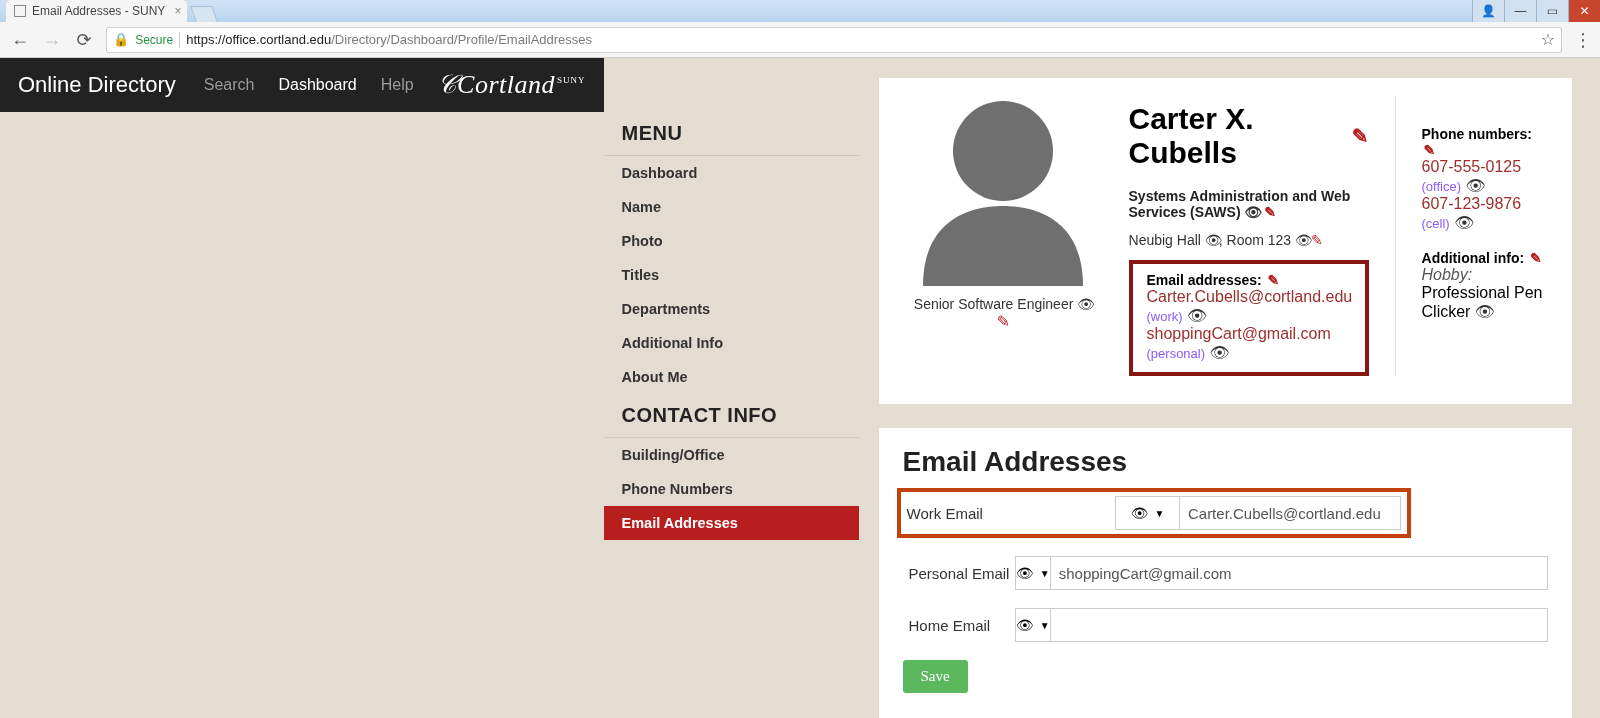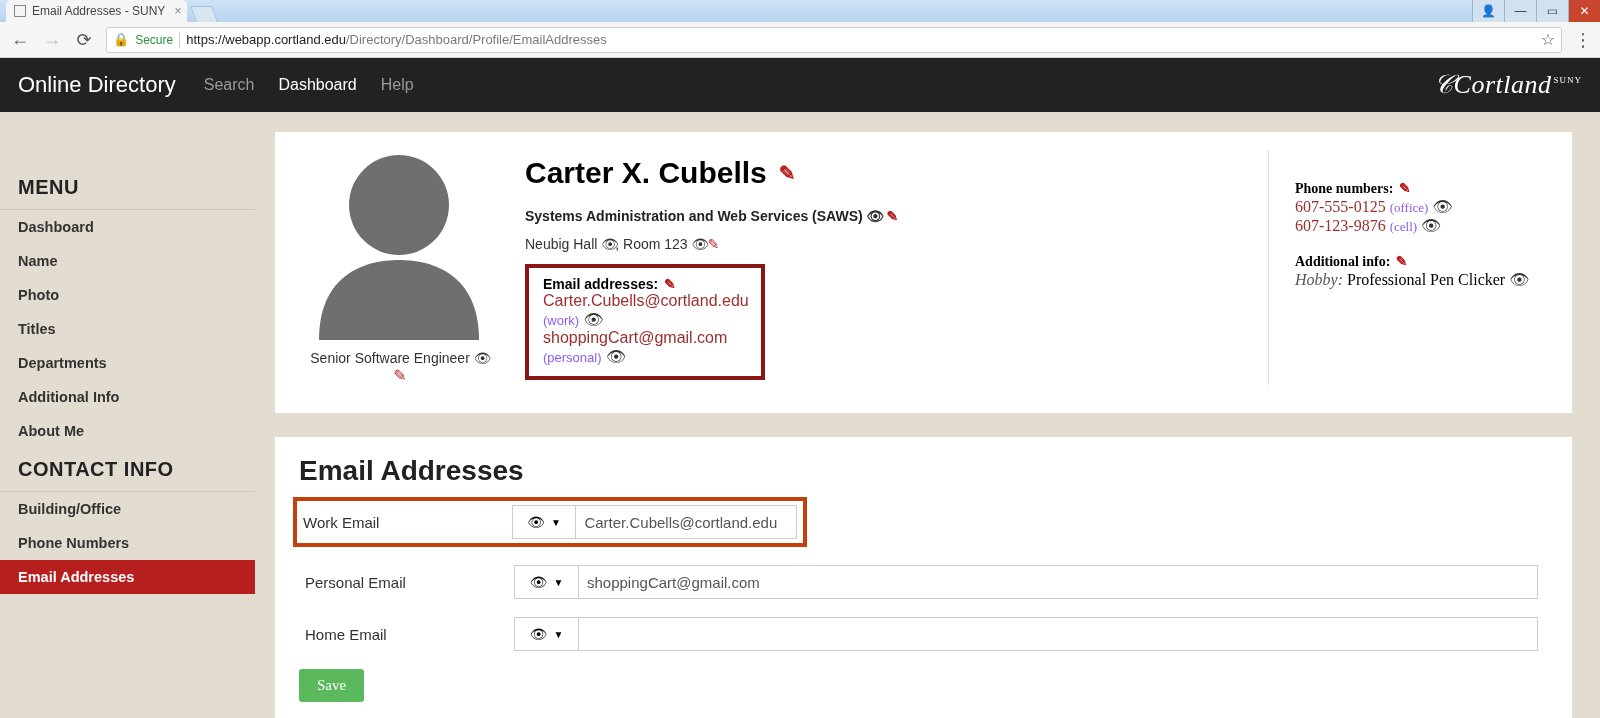--- a/index.html
+++ b/index.html
@@ -20,21 +20,21 @@
   .omnibox { flex:1; height:26px; border:1px solid #ccc; border-radius:3px; background:#fff; display:flex; align-items:center; padding:0 6px; font-size:13px; gap:6px;}
   .lock { color:#28933f; font-weight:bold;}
   .secure { color:#28933f; font-size:12px;}
   .sep { width:1px; height:16px; background:#ccc;}
   .url { color:#222; white-space:nowrap; overflow:hidden;}
   .url .grey { color:#7a7a7a;}
   .star { margin-left:auto; color:#555; font-size:16px;}
   .kebab { color:#555; font-size:18px; width:16px; text-align:center;}
 
   
-  .page { flex:1; display:flex; flex-direction:column; overflow:hidden;}
+  .page { flex:1; display:flex; overflow:hidden;}
   .site-nav { height:54px; background:#222; color:#fff; display:flex; align-items:center; padding:0 18px; gap:24px;}
   .brand { font-size:22px; margin-right:4px;}
   .nav-link { color:#9a9a9a; font-size:16px; cursor:pointer;}
   .nav-link.active { color:#fff; }
   .logo-c { margin-left:auto; font-family:'Georgia',serif; font-style:italic; font-size:26px; letter-spacing:.5px;}
   .logo-c .tiny { font-size:9px; font-style:normal; vertical-align:super; margin-left:2px; letter-spacing:1px;}
 
   .body-row { flex:1; display:flex; overflow:hidden;}
   .sidebar { width:255px; background:#e2ddd0; padding-top:16px; font-family:'Arial Narrow',Arial,sans-serif;margin-top:38px;}
   .sidebar h3 { font-weight:bold; font-size:20px; letter-spacing:.5px; padding:10px 18px 10px; color:#222;}
@@ -52,21 +52,21 @@
 
   .mid-col { flex:1; padding-top:6px;}
   h1.name { font-family:'Arial Narrow',Arial,sans-serif; font-weight:bold; font-size:30px; font-stretch:condensed; display:flex; align-items:center; gap:10px;}
   .subtle { font-size:14px; color:#222; font-weight:bold; margin-top:18px;}
   .line { font-size:14px; color:#333; margin-top:12px;}
   .email-box { border:4px solid #8a1515; padding:8px 14px 10px; margin-top:12px; width:240px;}
   .email-box .hdr { font-weight:bold; font-size:14px;}
   .link { color:#9c2e2e; }
   .paren { color:#8b5cf6; font-size:13px;}
 
-  .right-col { width:280px; border-left:1px solid #ddd; padding-left:26px; padding-top:30px;font-family:Liberation Serif, serif;}
+  .right-col { width:280px; border-left:1px solid #ddd; padding-left:26px; padding-top:30px;}
   .right-col .sect { margin-bottom:18px;}
   .right-col .sect .hdr { font-weight:bold; font-size:14px;}
   .italic { font-style:italic; color:#555;}
 
   .eye-ico { display:inline-block; width:14px; text-align:center; color:#333;}
   .edit-ico { display:inline-block; color:#b71e1e; cursor:pointer; margin-left:2px;}
 
   
   .form-card { background:#fff; margin-top:24px; padding:18px 24px 26px;}
   h2.form-head { font-family:'Arial Narrow',Arial,sans-serif; font-size:28px; font-weight:bold; color:#222; font-stretch:condensed; margin-bottom:10px;}
@@ -100,21 +100,21 @@
   </div>
 
   <div class="addr-bar">
     <span class="nav-btn">←</span>
     <span class="nav-btn disabled">→</span>
     <span class="nav-btn">⟳</span>
     <div class="omnibox">
       <span class="lock">🔒</span>
       <span class="secure">Secure</span>
       <span class="sep"></span>
-      <span class="url"><span>https://webapp.cortland.edu</span><span class="grey">/Directory/Dashboard/Profile/EmailAddresses</span></span>
+      <span class="url"><span>https://office.cortland.edu</span><span class="grey">/Directory/Dashboard/Profile/EmailAddresses</span></span>
       <span class="star">☆</span>
     </div>
     <span class="kebab">⋮</span>
   </div>
 
   <div class="page">
     <div class="site-nav">
       <span class="brand">Online Directory</span>
       <span class="nav-link">Search</span>
       <span class="nav-link active">Dashboard</span>

